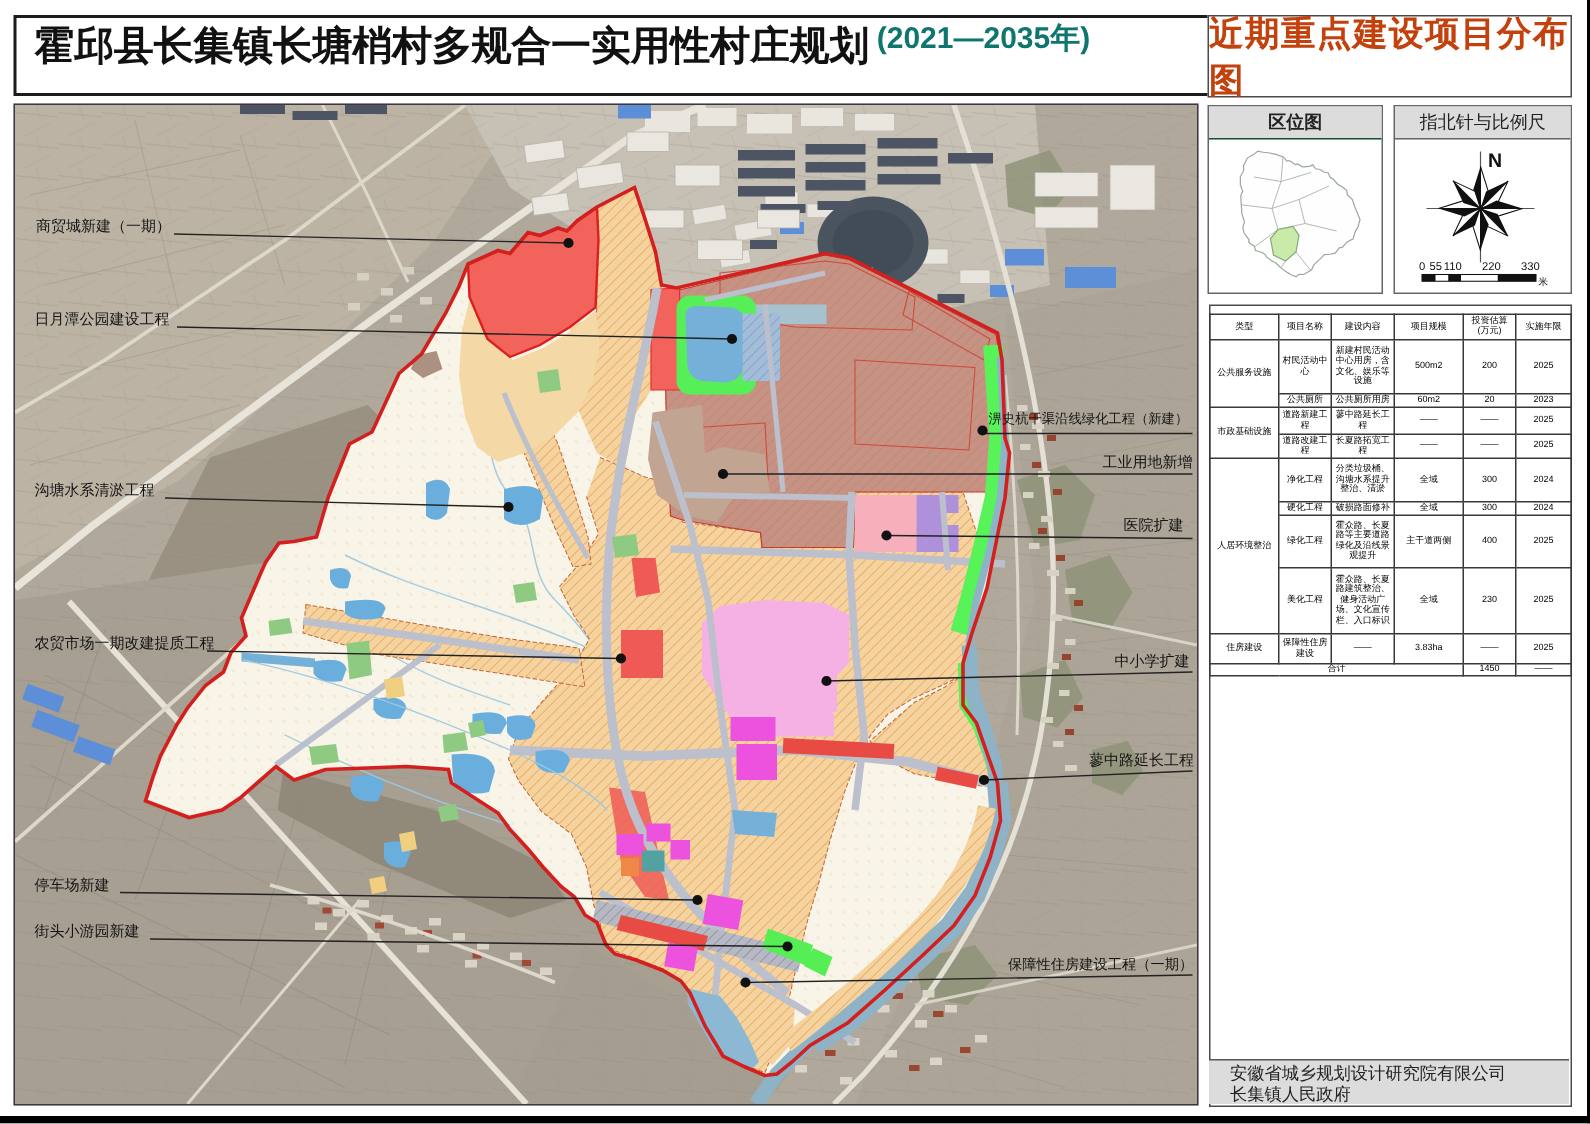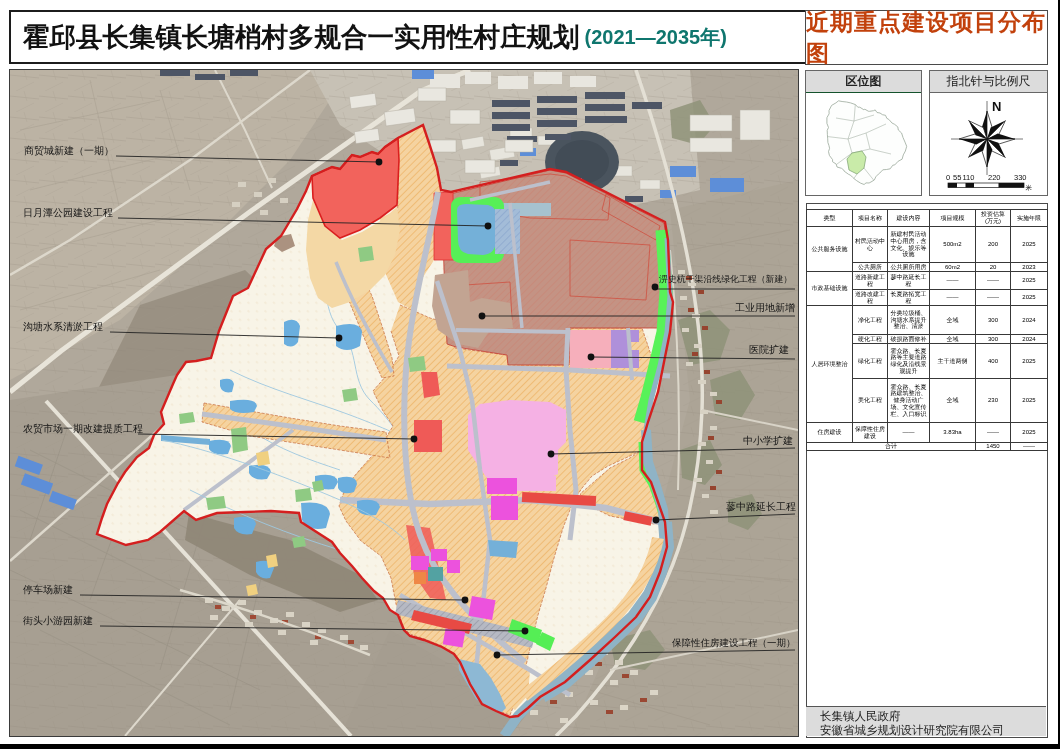--- a/index.html
+++ b/index.html
@@ -1,21 +1,21 @@
 <!DOCTYPE html>
 <html><head>
 <meta charset="utf-8">
 <style>
 html,body{margin:0;padding:0;width:1060px;height:749px;background:#fff;font-family:"Liberation Sans",sans-serif;overflow:hidden;position:relative}
 .abs{position:absolute}
 </style>
 </head>
 <body>
 
-<div class="abs" style="left:9px;top:10px;width:785px;height:50px;border:2px solid #1c1c1c;display:flex;align-items:center;background:#fff;padding-left:12px">
+<div class="abs" style="left:9px;top:10px;width:785px;height:50px;border:2px solid #1c1c1c;display:flex;background:#fff;padding-left:12px">
   <span style="font-size:26.5px;font-weight:bold;color:#111">霍邱县长集镇长塘梢村多规合一实用性村庄规划</span>
   <span style="font-size:20px;font-weight:bold;color:#0f766e;margin-left:5px">(2021—2035年)</span>
 </div>
 
 <div class="abs" style="left:9px;top:69px;width:788px;height:666px;border:1.5px solid #3a3a3a;background:#f0abfc">
 <svg id="map" width="788" height="666" viewBox="0 0 788 666" xmlns="http://www.w3.org/2000/svg">
 <defs>
 <pattern id="tanH" width="5" height="5" patternTransform="rotate(45)" patternUnits="userSpaceOnUse">
           <rect width="5" height="5" fill="#f5d3a0"></rect>
           <line x1="0" y1="0" x2="0" y2="5" stroke="#eaa851" stroke-width="1.1"></line>
@@ -647,22 +647,22 @@
       </tr>
 <tr style="height:8px">
         <td class="c" colspan="4">合计</td>
         <td class="c">1450</td>
         <td class="c">——</td>
       </tr>
 </tbody>
   </table>
 
 <div class="abs" style="left:806px;top:706px;width:240px;height:30px;background:#dcdcdc;border-top:1px solid #555;font-size:11.5px;color:#222;line-height:14px;padding-top:2px;box-sizing:border-box">
+  <div style="padding-left:14px">安徽省城乡规划设计研究院有限公司</div>
   <div style="padding-left:14px">长集镇人民政府</div>
-  <div style="padding-left:14px">安徽省城乡规划设计研究院有限公司</div>
 </div>
 
 <div class="abs" style="right:0;top:0;width:2px;height:749px;background:#000"></div>
 <div class="abs" style="left:0;top:744px;width:1060px;height:5px;background:#000"></div>
 
 <style>
 td.c{border:1px solid #383838;padding:0;vertical-align:middle;line-height:1.12;overflow:hidden}
 </style>
 
 </body></html>

